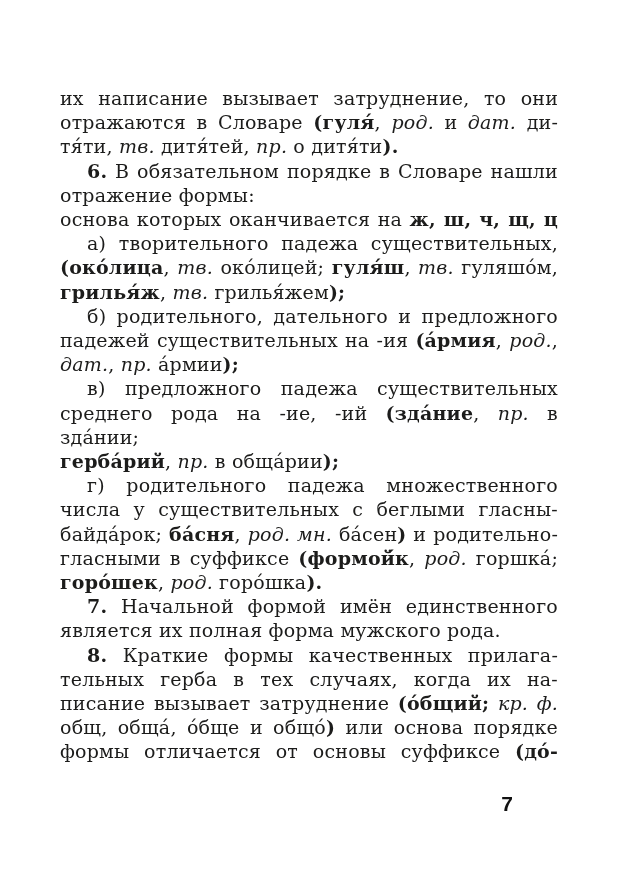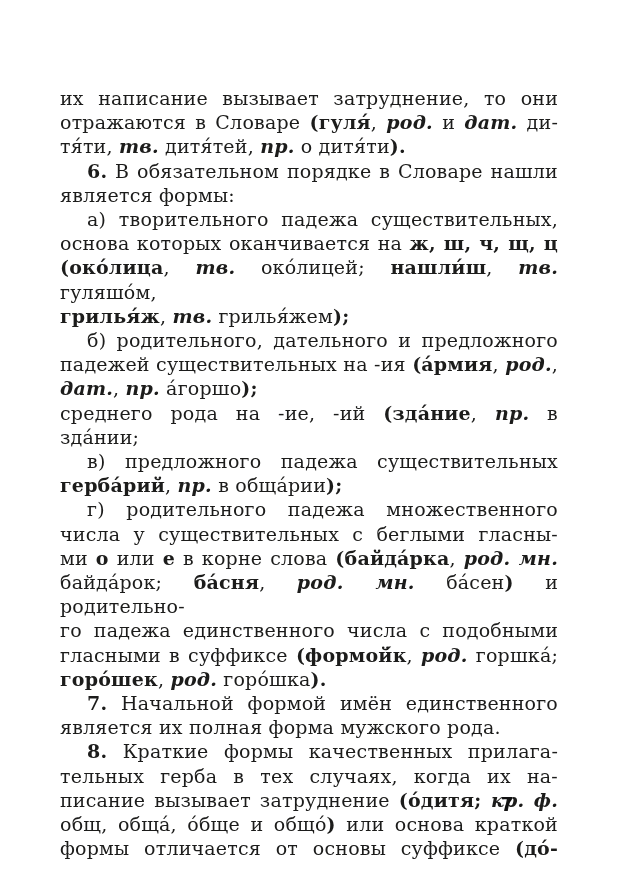--- a/index.html
+++ b/index.html
@@ -31,21 +31,21 @@
     white-space: normal;
   }
   .line.just {
     text-align-last: justify;
   }
   .line.indent {
     text-indent: 27px;
   }
   .s-n { font-weight: normal; font-style: normal; }
   .s-b { font-weight: bold; font-style: normal; }
-  .s-i { font-style: italic; font-weight: bold; }
+  .s-i { font-style: italic; font-weight: normal; }
   .page-number {
     position: absolute;
     left: 492px;
     top: 792px;
     width: 30px;
     text-align: center;
     font-family: "Liberation Sans", sans-serif;
     font-weight: bold;
     font-size: 21px;
     color: #111111;
@@ -53,40 +53,38 @@
 </style>
 </head>
 <body>
 
 <div class="book-page">
   <div class="text-block">
       <div class="line just"><span class="s-n">их написание вызывает затруднение, то они</span></div>
       <div class="line just"><span class="s-n">отражаются в Словаре </span><span class="s-b">(гуля́</span><span class="s-n">, </span><span class="s-i">род.</span><span class="s-n"> и </span><span class="s-i">дат.</span><span class="s-n"> ди-</span></div>
       <div class="line"><span class="s-n">тя́ти, </span><span class="s-i">тв.</span><span class="s-n"> дитя́тей, </span><span class="s-i">пр.</span><span class="s-n"> о дитя́ти</span><span class="s-b">).</span></div>
       <div class="line indent just"><span class="s-b">6.</span><span class="s-n"> В обязательном порядке в Словаре нашли</span></div>
-      <div class="line"><span class="s-n">является формы:</span></div>
+      <div class="line"><span class="s-n">отражение формы:</span></div>
+      <div class="line just"><span class="s-n">основа которых оканчивается на </span><span class="s-b">ж, ш, ч, щ, ц</span></div>
       <div class="line indent just"><span class="s-n">а) творительного падежа существительных,</span></div>
-      <div class="line just"><span class="s-n">основа которых оканчивается на </span><span class="s-b">ж, ш, ч, щ, ц</span></div>
-      <div class="line just"><span class="s-b">(око́лица</span><span class="s-n">, </span><span class="s-i">тв.</span><span class="s-n"> око́лицей; </span><span class="s-b">нашли́ш</span><span class="s-n">, </span><span class="s-i">тв.</span><span class="s-n"> гуляшо́м,</span></div>
+      <div class="line just"><span class="s-b">(око́лица</span><span class="s-n">, </span><span class="s-i">тв.</span><span class="s-n"> око́лицей; </span><span class="s-b">гуля́ш</span><span class="s-n">, </span><span class="s-i">тв.</span><span class="s-n"> гуляшо́м,</span></div>
       <div class="line"><span class="s-b">грилья́ж</span><span class="s-n">, </span><span class="s-i">тв.</span><span class="s-n"> грилья́жем</span><span class="s-b">);</span></div>
       <div class="line indent just"><span class="s-n">б) родительного, дательного и предложного</span></div>
       <div class="line just"><span class="s-n">падежей существительных на -ия </span><span class="s-b">(а́рмия</span><span class="s-n">, </span><span class="s-i">род.</span><span class="s-n">,</span></div>
-      <div class="line"><span class="s-i">дат.</span><span class="s-n">, </span><span class="s-i">пр.</span><span class="s-n"> а́горшо</span><span class="s-b">);</span></div>
+      <div class="line"><span class="s-i">дат.</span><span class="s-n">, </span><span class="s-i">пр.</span><span class="s-n"> а́рмии</span><span class="s-b">);</span></div>
+      <div class="line indent just"><span class="s-n">в) предложного падежа существительных</span></div>
       <div class="line just"><span class="s-n">среднего рода на -ие, -ий </span><span class="s-b">(зда́ние</span><span class="s-n">, </span><span class="s-i">пр.</span><span class="s-n"> в зда́нии;</span></div>
-      <div class="line indent just"><span class="s-n">в) предложного падежа существительных</span></div>
       <div class="line"><span class="s-b">герба́рий</span><span class="s-n">, </span><span class="s-i">пр.</span><span class="s-n"> в обща́рии</span><span class="s-b">);</span></div>
       <div class="line indent just"><span class="s-n">г) родительного падежа множественного</span></div>
       <div class="line just"><span class="s-n">числа у существительных с беглыми гласны-</span></div>
-      <div class="line just"><span class="s-n">ми </span><span class="s-b">о</span><span class="s-n"> или </span><span class="s-b">е</span><span class="s-n"> в корне слова </span><span class="s-b">(байда́рка</span><span class="s-n">, </span><span class="s-i">род. мн.</span></div>
       <div class="line just"><span class="s-n">байда́рок; </span><span class="s-b">ба́сня</span><span class="s-n">, </span><span class="s-i">род. мн.</span><span class="s-n"> ба́сен</span><span class="s-b">)</span><span class="s-n"> и родительно-</span></div>
-      <div class="line just"><span class="s-n">го падежа единственного числа с подобными</span></div>
       <div class="line just"><span class="s-n">гласными в суффиксе </span><span class="s-b">(формой́к</span><span class="s-n">, </span><span class="s-i">род.</span><span class="s-n"> горшка́;</span></div>
       <div class="line"><span class="s-b">горо́шек</span><span class="s-n">, </span><span class="s-i">род.</span><span class="s-n"> горо́шка</span><span class="s-b">).</span></div>
       <div class="line indent just"><span class="s-b">7.</span><span class="s-n"> Начальной формой имён единственного</span></div>
       <div class="line"><span class="s-n">является их полная форма мужского рода.</span></div>
       <div class="line indent just"><span class="s-b">8.</span><span class="s-n"> Краткие формы качественных прилага-</span></div>
       <div class="line just"><span class="s-n">тельных герба в тех случаях, когда их на-</span></div>
-      <div class="line just"><span class="s-n">писание вызывает затруднение </span><span class="s-b">(о́дитя;</span><span class="s-i"> кр. ф.</span></div>
-      <div class="line just"><span class="s-n">общ, обща́, о́бще и общо́</span><span class="s-b">)</span><span class="s-n"> или основа краткой</span></div>
+      <div class="line just"><span class="s-n">писание вызывает затруднение </span><span class="s-b">(о́бщий;</span><span class="s-i"> кр. ф.</span></div>
+      <div class="line just"><span class="s-n">общ, обща́, о́бще и общо́</span><span class="s-b">)</span><span class="s-n"> или основа порядке</span></div>
       <div class="line just"><span class="s-n">формы отличается от основы суффиксе </span><span class="s-b">(до́-</span></div>
     </div>
   <div class="page-number">7</div>
 </div>
 
 </body></html>

